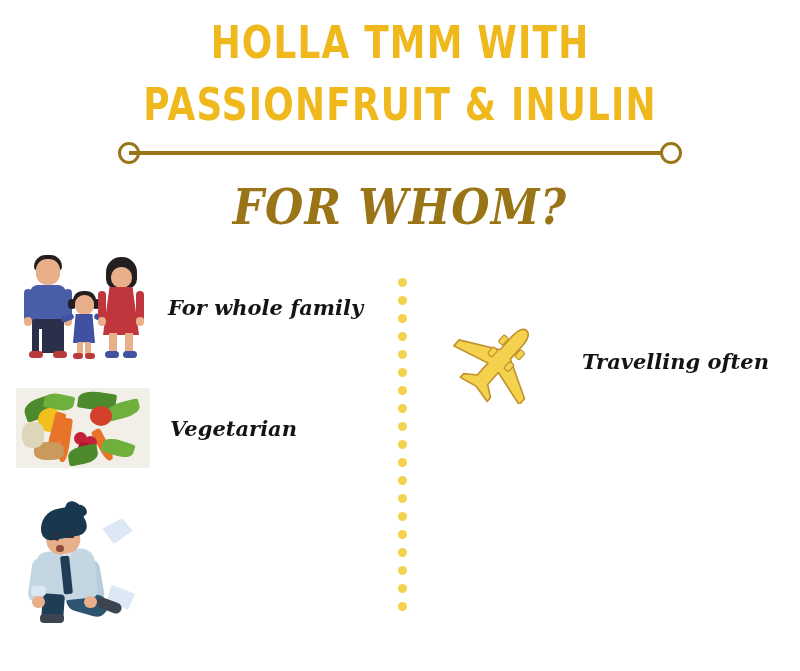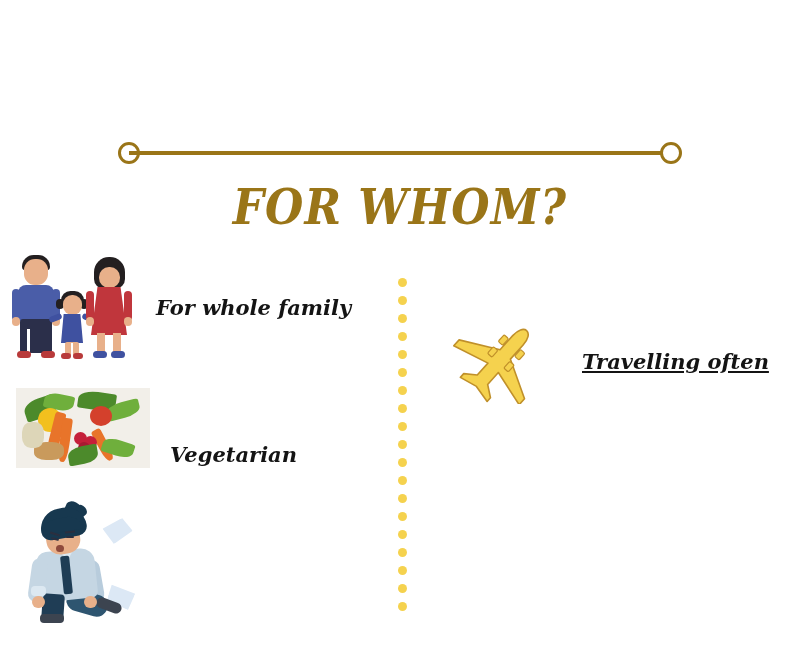--- a/index.html
+++ b/index.html
@@ -116,29 +116,29 @@
   .item .label {
     font-family: "DejaVu Serif", serif;
     font-style: italic;
     font-weight: bold;
     font-size: 21px;
     line-height: 27px;
     color: #141414;
     white-space: pre-line;
   }
 
-  .item-family     { left: 4px;  top: 255px; }
+  .item-family     { left: 16px;  top: 255px; }
   .item-family .label     { margin-left: 22px; }
-  .item-vegetarian { left: 16px;  top: 388px; align-items: flex-end; }
+  .item-vegetarian { left: 16px;  top: 388px; }
   .item-vegetarian .label { margin-left: 20px; }
   .item-busy       { left: 18px;  top: 500px; }
   .item-busy .label       { margin-left: 22px; }
 
   .item-travel     { left: 450px; top: 318px; }
-  .item-travel .label     { margin-left: 28px; text-decoration: underline; }
+  .item-travel .label     { margin-left: 28px; }
   .item-digestive  { left: 470px; top: 455px; }
   .item-digestive .label  { margin-left: 38px; }
 
   
   .family { position: relative; width: 130px; height: 105px; }
   .fig { position: absolute; }
 
   
   .man { left: 8px; top: 0; width: 48px; height: 105px; }
   .man .head   { position:absolute; left:12px; top:4px; width:24px; height:26px; border-radius:11px; background:#E8B08A; }
@@ -232,20 +232,24 @@
   .plane { position: relative; width: 104px; height: 86px; }
 
   
   .stomach { position: relative; width: 86px; height: 86px; }
 </style>
 </head>
 <body>
 
 <div class="canvas">
 
+  <div class="title-block">
+    <div class="title-line">HOLLA TMM WITH</div>
+    <div class="title-line second">PASSIONFRUIT &amp; INULIN</div>
+  </div>
 
   <div class="divider">
     <div class="knob left"></div>
     <div class="bar"></div>
     <div class="knob right"></div>
   </div>
 
   <div class="section-title">FOR WHOM?</div>
 
   <div class="dotted-divider" id="dotted-divider">

